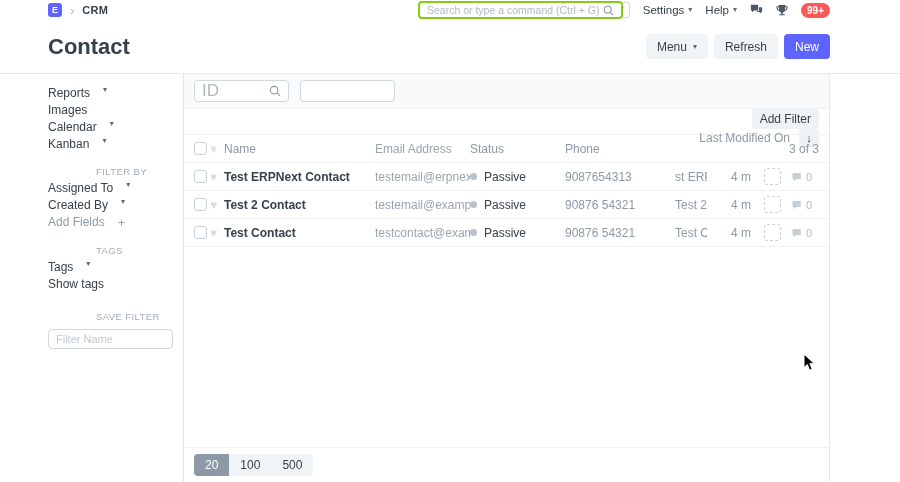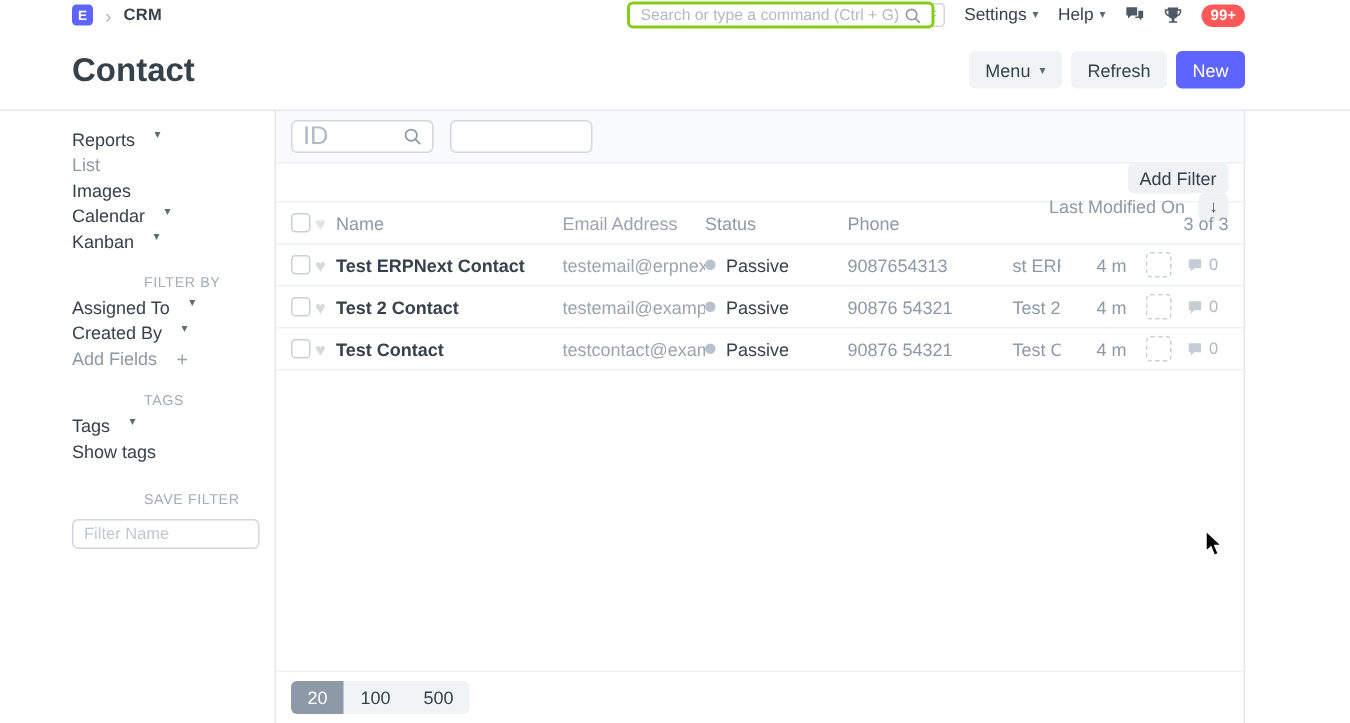--- a/index.html
+++ b/index.html
@@ -167,23 +167,20 @@
     </button>
   </div>
 </div>
 <div class="head-divider"></div>
 
 <aside class="sidebar">
   <div class="side-item">
     <span>Reports</span>
     <span class="caret">▾</span>
   </div>
-  <div class="side-item muted">
-    <span>List</span>
-  </div>
   <div class="side-item">
     <span>Images</span>
   </div>
   <div class="side-item">
     <span>Calendar</span>
     <span class="caret">▾</span>
   </div>
   <div class="side-item">
     <span>Kanban</span>
     <span class="caret">▾</span>

